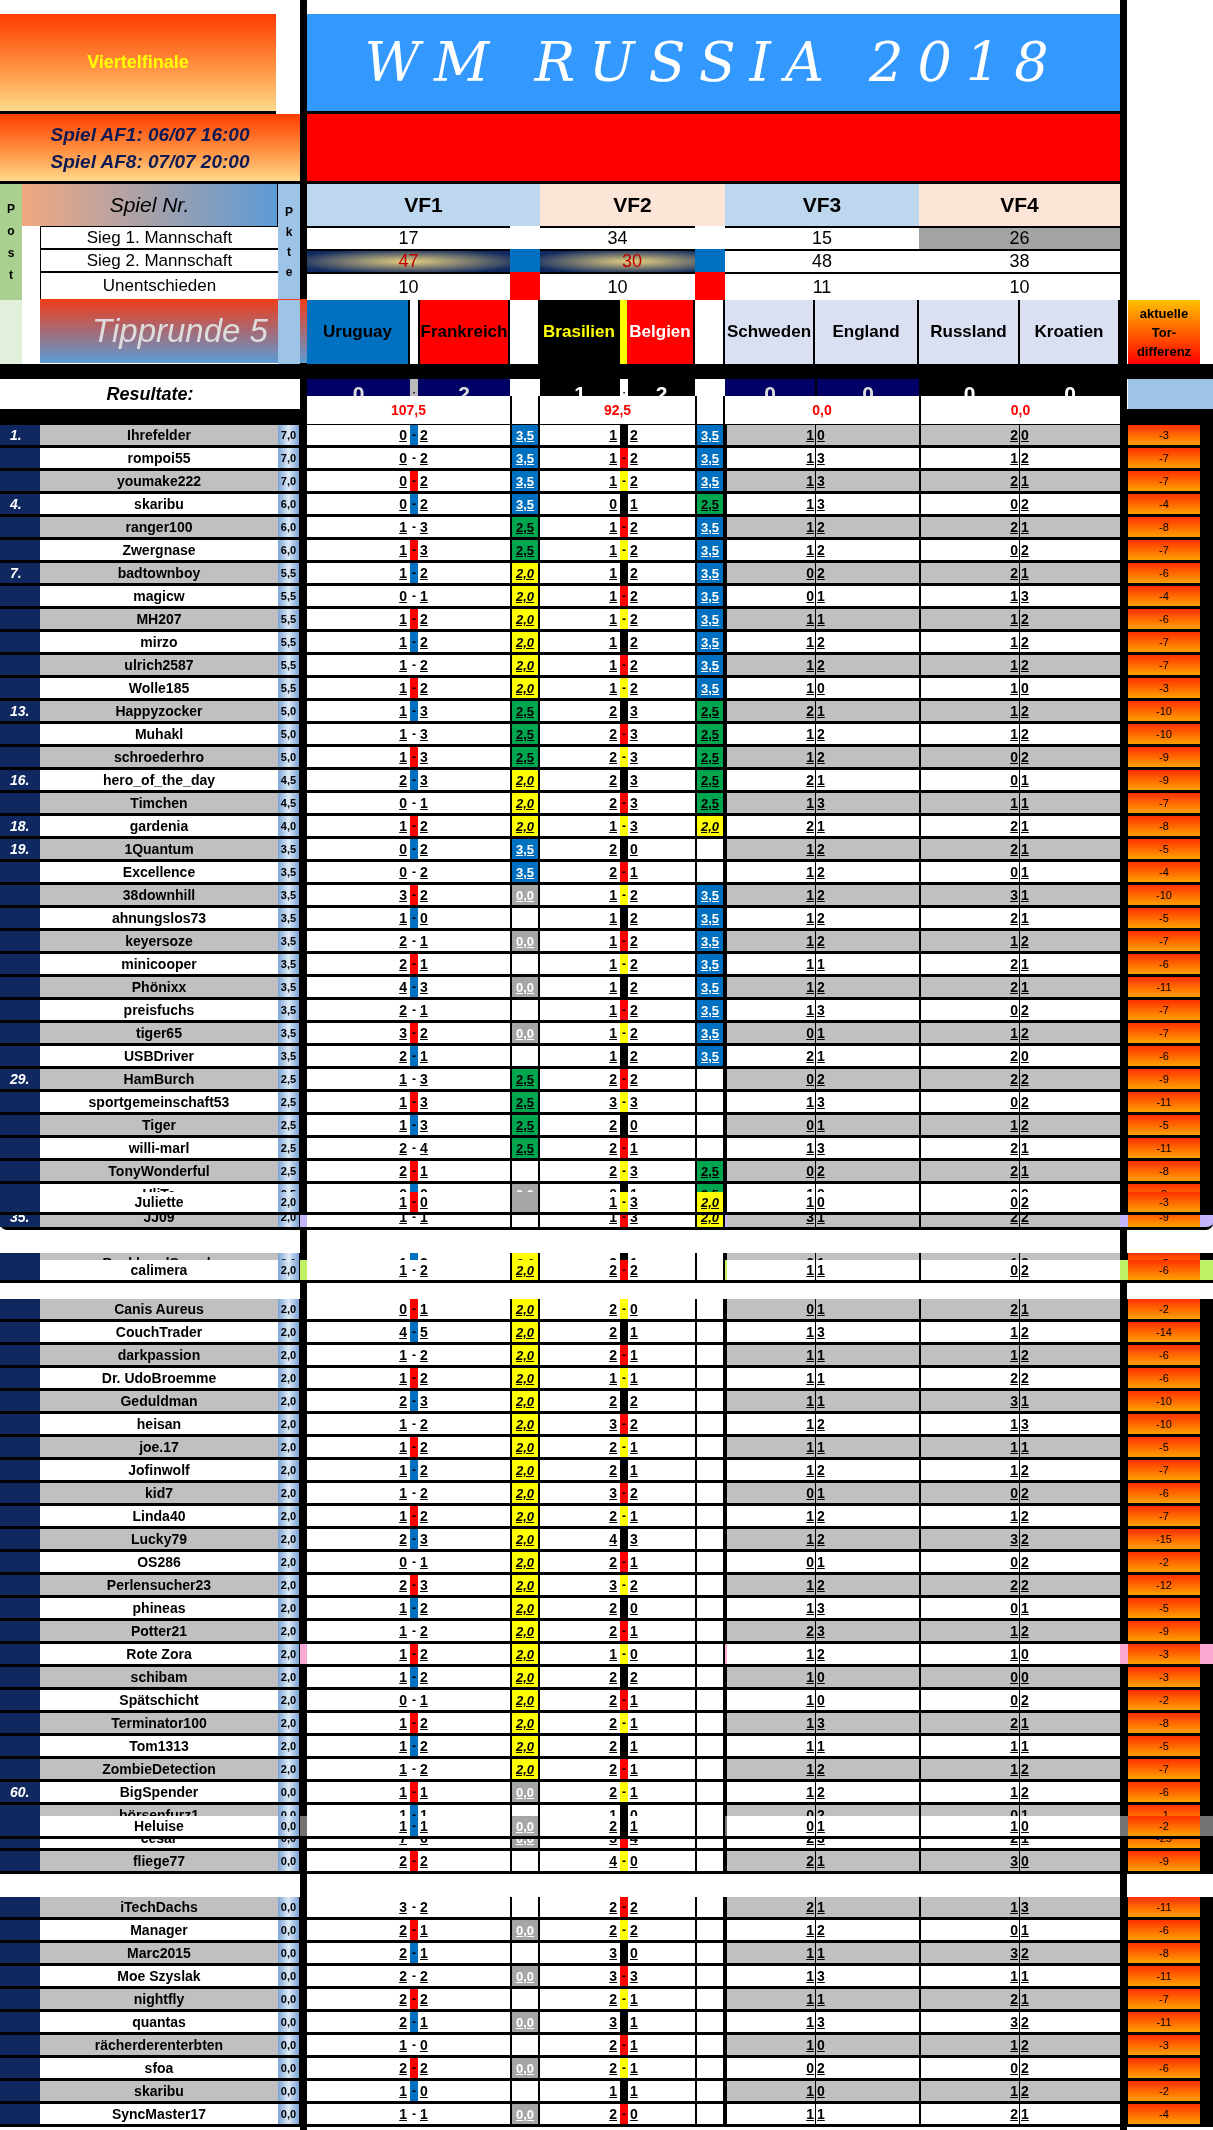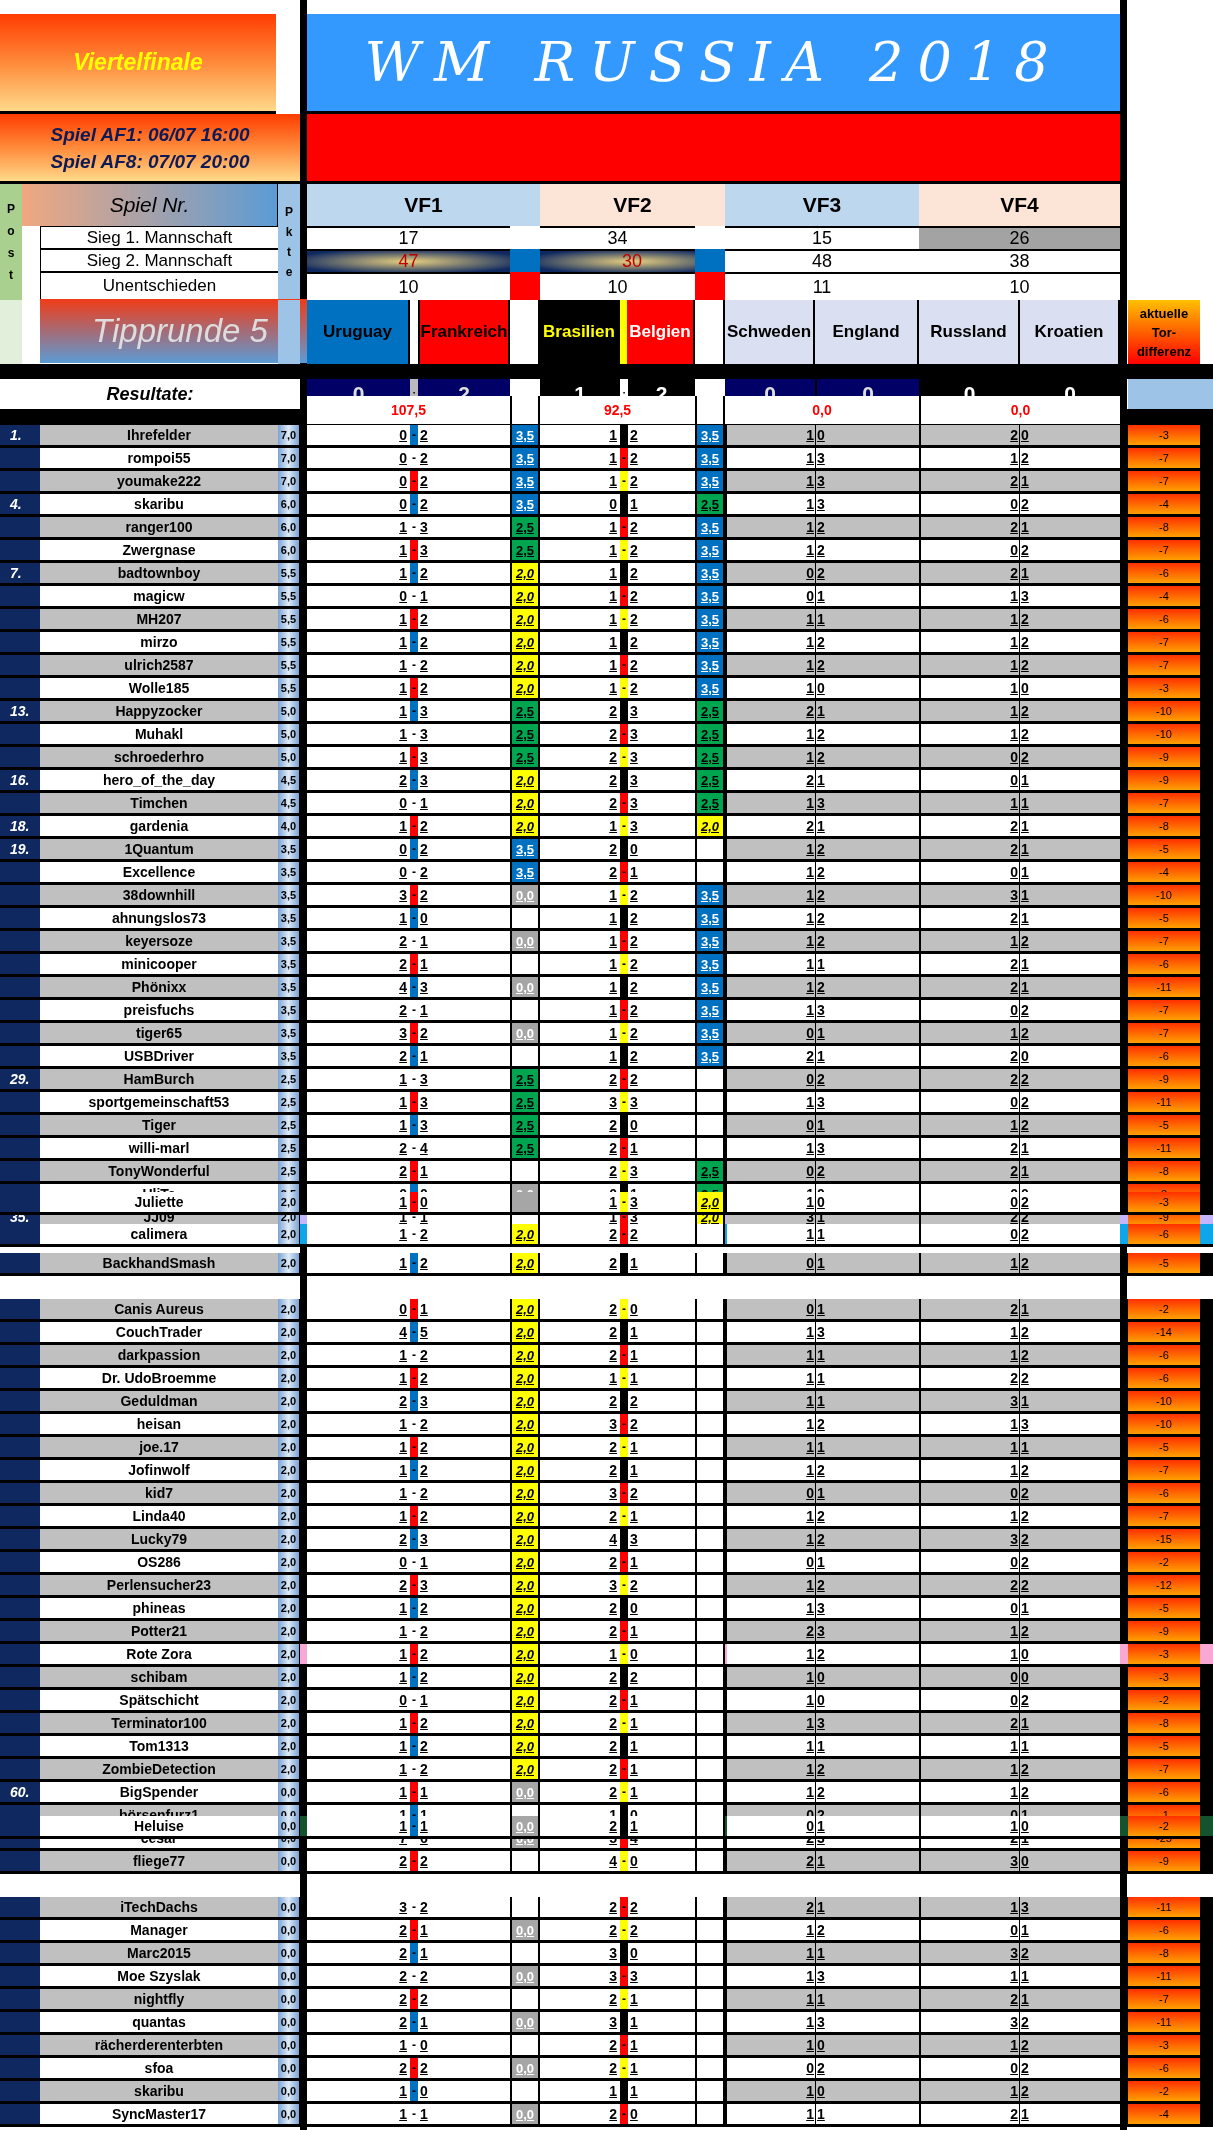--- a/index.html
+++ b/index.html
@@ -1,19 +1,19 @@
 <!DOCTYPE html>
 <html><head>
 <meta charset="utf-8">
 <style>
 *{box-sizing:border-box;margin:0;padding:0}
 body{width:1213px;height:2130px;background:#fff;font-family:"Liberation Sans",sans-serif;position:relative;overflow:hidden}
 .abs{position:absolute}
 .c{display:flex;align-items:center;justify-content:center;text-align:center}
-.hdr-left{left:0;top:14px;width:276px;height:100px;background:linear-gradient(#ff3c00,#ff8a3a 50%,#ffd98a);color:#ffff00;font-style:italic;font-weight:bold;font-size:23px;border-bottom:3px solid #000}
+.hdr-left{left:0;top:14px;width:276px;height:100px;background:linear-gradient(#ff3c00,#ff8a3a 50%,#ffd98a);color:#ffff00;font-weight:bold;font-size:18px;border-bottom:3px solid #000}
 .hdr-title{left:307px;top:14px;width:813px;height:100px;background:#3399ff;color:#fff;font-family:"DejaVu Serif",serif;font-style:italic;font-size:54px;letter-spacing:14px;border-bottom:3px solid #000}
 .hdr-dates{left:0;top:114px;width:300px;height:70px;background:linear-gradient(#ff3c00,#ff8a3a 50%,#ffd98a);color:#0d1a55;font-style:italic;font-weight:bold;font-size:19px;flex-direction:column;line-height:27px;border-bottom:3px solid #000}
 .hdr-red{left:307px;top:114px;width:813px;height:70px;background:#ff0000;border-bottom:3px solid #000}
 .vsep{left:300px;top:0;width:7px;height:2130px;background:#000}
 .vsep2{left:1120px;top:0;width:7px;height:2130px;background:#000}
 .post{left:0;top:184px;width:22px;height:116px;background:#a9d08e;flex-direction:column;font-size:12px;font-weight:bold;line-height:22px}
 .spielnr{left:22px;top:184px;width:256px;height:42px;background:linear-gradient(90deg,#f0a880,#5b9bd5);font-style:italic;font-size:21px;border-right:1px solid #000}
 .pkte{left:278px;top:184px;width:22px;height:116px;background:#9dc3e6;flex-direction:column;font-size:12px;font-weight:bold;line-height:20px}
 .lab{left:40px;width:238px;height:23px;background:#fff;font-size:17px;border:1px solid #000;border-right:0}
 .tipp{left:40px;top:299px;width:280px;height:64px;background:linear-gradient(#f03c18,#5b9bd5);color:#ddd;font-style:italic;font-size:33px}
@@ -818,21 +818,21 @@
       <div class="h2">2</div>
       <div class="s2 sep-blk">-</div>
       <div class="a2">1</div>
       <div class="p2 pc-none"></div>
       <div class="h3 g">0</div>
       <div class="a3 g">1</div>
       <div class="h4 g">1</div>
       <div class="a4 g">2</div>
       <div class="td">-5</div>
     </div>
-    <div class="row" style="top: 1224px; background: #0ea5e9;">
+    <div class="row" style="top: 1260px; background: #bef264;">
       <div class="rk"></div>
       <div class="nm w">calimera</div>
       <div class="pt">2,0</div>
       <div class="h1">1</div>
       <div class="s1 sep-wht">-</div>
       <div class="a1">2</div>
       <div class="p1 pc-yel">2,0</div>
       <div class="h2">2</div>
       <div class="s2 sep-red">-</div>
       <div class="a2">2</div>
@@ -1286,21 +1286,21 @@
       <div class="h2">4</div>
       <div class="s2 sep-yel">-</div>
       <div class="a2">0</div>
       <div class="p2 pc-none"></div>
       <div class="h3 g">2</div>
       <div class="a3 g">1</div>
       <div class="h4 g">3</div>
       <div class="a4 g">0</div>
       <div class="td">-9</div>
     </div>
-    <div class="row" style="top: 1816px; background: #14532d;">
+    <div class="row" style="top: 1816px; background: #737373;">
       <div class="rk"></div>
       <div class="nm w">Heluise</div>
       <div class="pt">0,0</div>
       <div class="h1">1</div>
       <div class="s1 sep-blue">-</div>
       <div class="a1">1</div>
       <div class="p1 pc-gray">0,0</div>
       <div class="h2">2</div>
       <div class="s2 sep-blk">-</div>
       <div class="a2">1</div>

